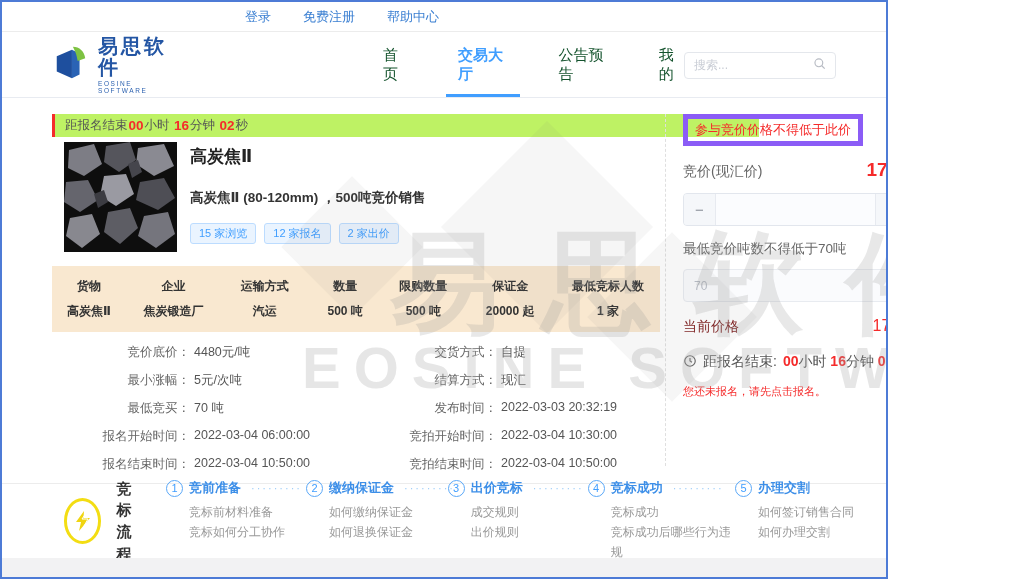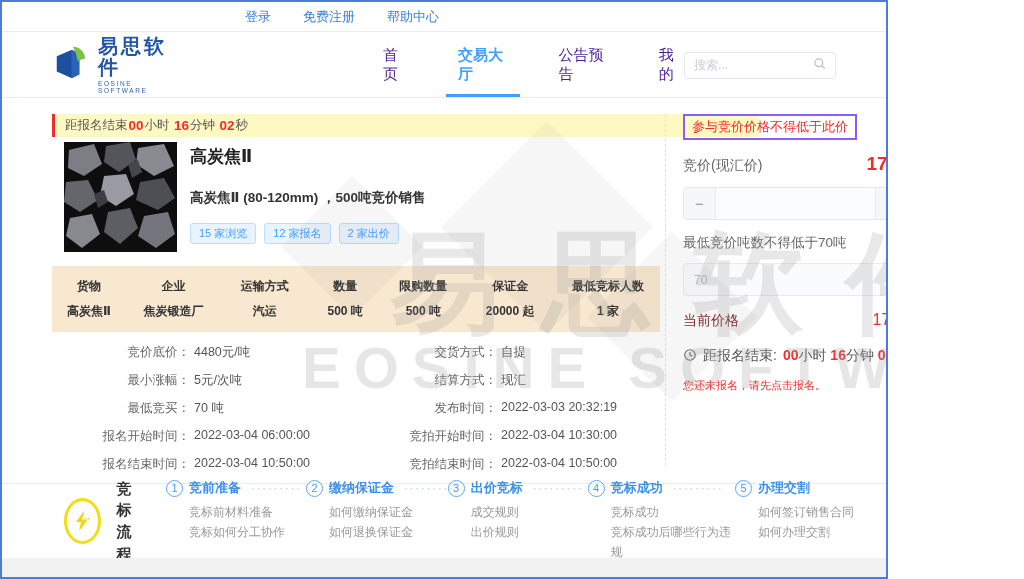--- a/index.html
+++ b/index.html
@@ -10,32 +10,32 @@
   .topbar { position:absolute; top:0; left:0; right:0; height:30px; border-bottom:1px solid #ececec;
             display:flex; align-items:center; gap:32px; padding-left:243px; }
   .topbar a { font-size:13px; color:#3a7fd2; text-decoration:none; cursor:pointer; }
 
   
   .header { position:absolute; top:31px; left:0; right:0; height:64px; display:flex; align-items:stretch; padding:0 50px; }
   .brand { display:flex; align-items:center; gap:8px; }
   .brand-text .brand-name { font-size:20px; font-weight:bold; color:#2456a4; letter-spacing:3px; line-height:1.05; }
   .brand-text .brand-sub  { font-size:6.5px; color:#2d62b0; letter-spacing:1.6px; margin-top:2px; }
   .nav { display:flex; margin-left:205px; gap:50px; }
-  .nav-item { position:relative; display:flex; align-items:center; font-size:15px; color:#4c1d95; cursor:pointer; }
+  .nav-item { position:relative; display:flex; align-items:center; font-size:15px; color:#14532d; cursor:pointer; }
   .nav-item.active { color:#409EFF; font-weight:bold; }
   .nav-underline { position:absolute; bottom:0; left:-12px; right:-12px; height:3px; background:#409EFF; }
   .search-box { margin-left:auto; align-self:center; width:152px; height:27px; border:1px solid #e4e7ec; border-radius:4px;
                 display:flex; align-items:center; padding:0 9px; background:#fff; }
   .search-box input { border:none; outline:none; flex:1; font-size:12px; color:#000000; background:transparent; min-width:0; }
   .search-box input::placeholder { color:#c9cdd5; }
 
   
   .main { position:absolute; top:95px; left:0; height:386px; right:0; border-top:1px solid #e8ebf1; background:#fff; }
 
-  .countdown-bar { position:absolute; left:50px; top:16px; width:707px; height:23px; background:#fef9c3;
+  .countdown-bar { position:absolute; left:50px; top:16px; width:707px; height:23px; background:#bef264;
                    border-left:3px solid #f52b2b; display:flex; align-items:center; padding-left:10px;
                    font-size:12.5px; color:#555; }
   .countdown-bar .num { color:#f52b2b; font-weight:bold; font-size:13.5px; padding:0 1px; }
 
   .product-image { position:absolute; left:62px; top:44px; width:113px; height:110px; overflow:hidden; }
   .product-info { position:absolute; left:188px; top:47px; }
   .product-title { font-size:17px; font-weight:bold; color:#222; }
   .product-desc  { margin-top:21px; font-size:13.5px; font-weight:bold; color:#333; }
   .tag-row { margin-top:16px; display:flex; gap:8px; }
   .tag { font-size:11px; color:#409EFF; background:#eaf4ff; border:1px solid #bcdcff; border-radius:3px; padding:2px 8px; cursor:pointer; }
@@ -50,21 +50,21 @@
   .d-col.left  { width:320px; }
   .d-col.right { width:292px; }
   .d-row { display:flex; font-size:12.5px; }
   .d-label { color:#666; text-align:right; }
   .d-col.left  .d-label { width:138px; }
   .d-col.right .d-label { width:125px; }
   .d-value { color:#555; margin-left:4px; }
 
   
   .bid-panel { position:absolute; left:663px; top:16px; width:300px; height:352px; border-left:1px dashed #dfdfdf; padding-left:17px; }
-  .notice { display:inline-block; border:2px solid #8b5cf6; color:#f52b2b; font-size:13px; padding:2px 7px; }
+  .notice { display:inline-block; border:5px solid #8b5cf6; color:#f52b2b; font-size:13px; padding:2px 7px; }
   .price-row { margin-top:13px; display:flex; justify-content:space-between; align-items:baseline; width:266px;gap:41px; }
   .price-label { font-size:14px; color:#666; }
   .price-value { color:#f52b2b; font-size:19px; font-weight:bold; }
   .price-unit  { color:#f52b2b; font-size:14px; font-weight:bold; margin-left:4px; }
   .stepper-row { margin-top:12px; display:flex; align-items:center; gap:11px; }
   .stepper { display:flex; width:225px; height:33px; border:1px solid #e2e6ed; border-radius:4px; background:#f5f7fa; overflow:hidden; }
   .step-btn { width:32px; display:flex; align-items:center; justify-content:center; color:#8a8f99; font-size:15px; cursor:pointer; background:#f5f7fa; }
   .step-btn.minus { border-right:1px solid #e7eaf0; }
   .step-btn.plus  { border-left:1px solid #e7eaf0; }
   .stepper input { flex:1; border:none; outline:none; background:#fbfcfe; min-width:0; padding:0 8px; font-size:13px; color:#333; }

